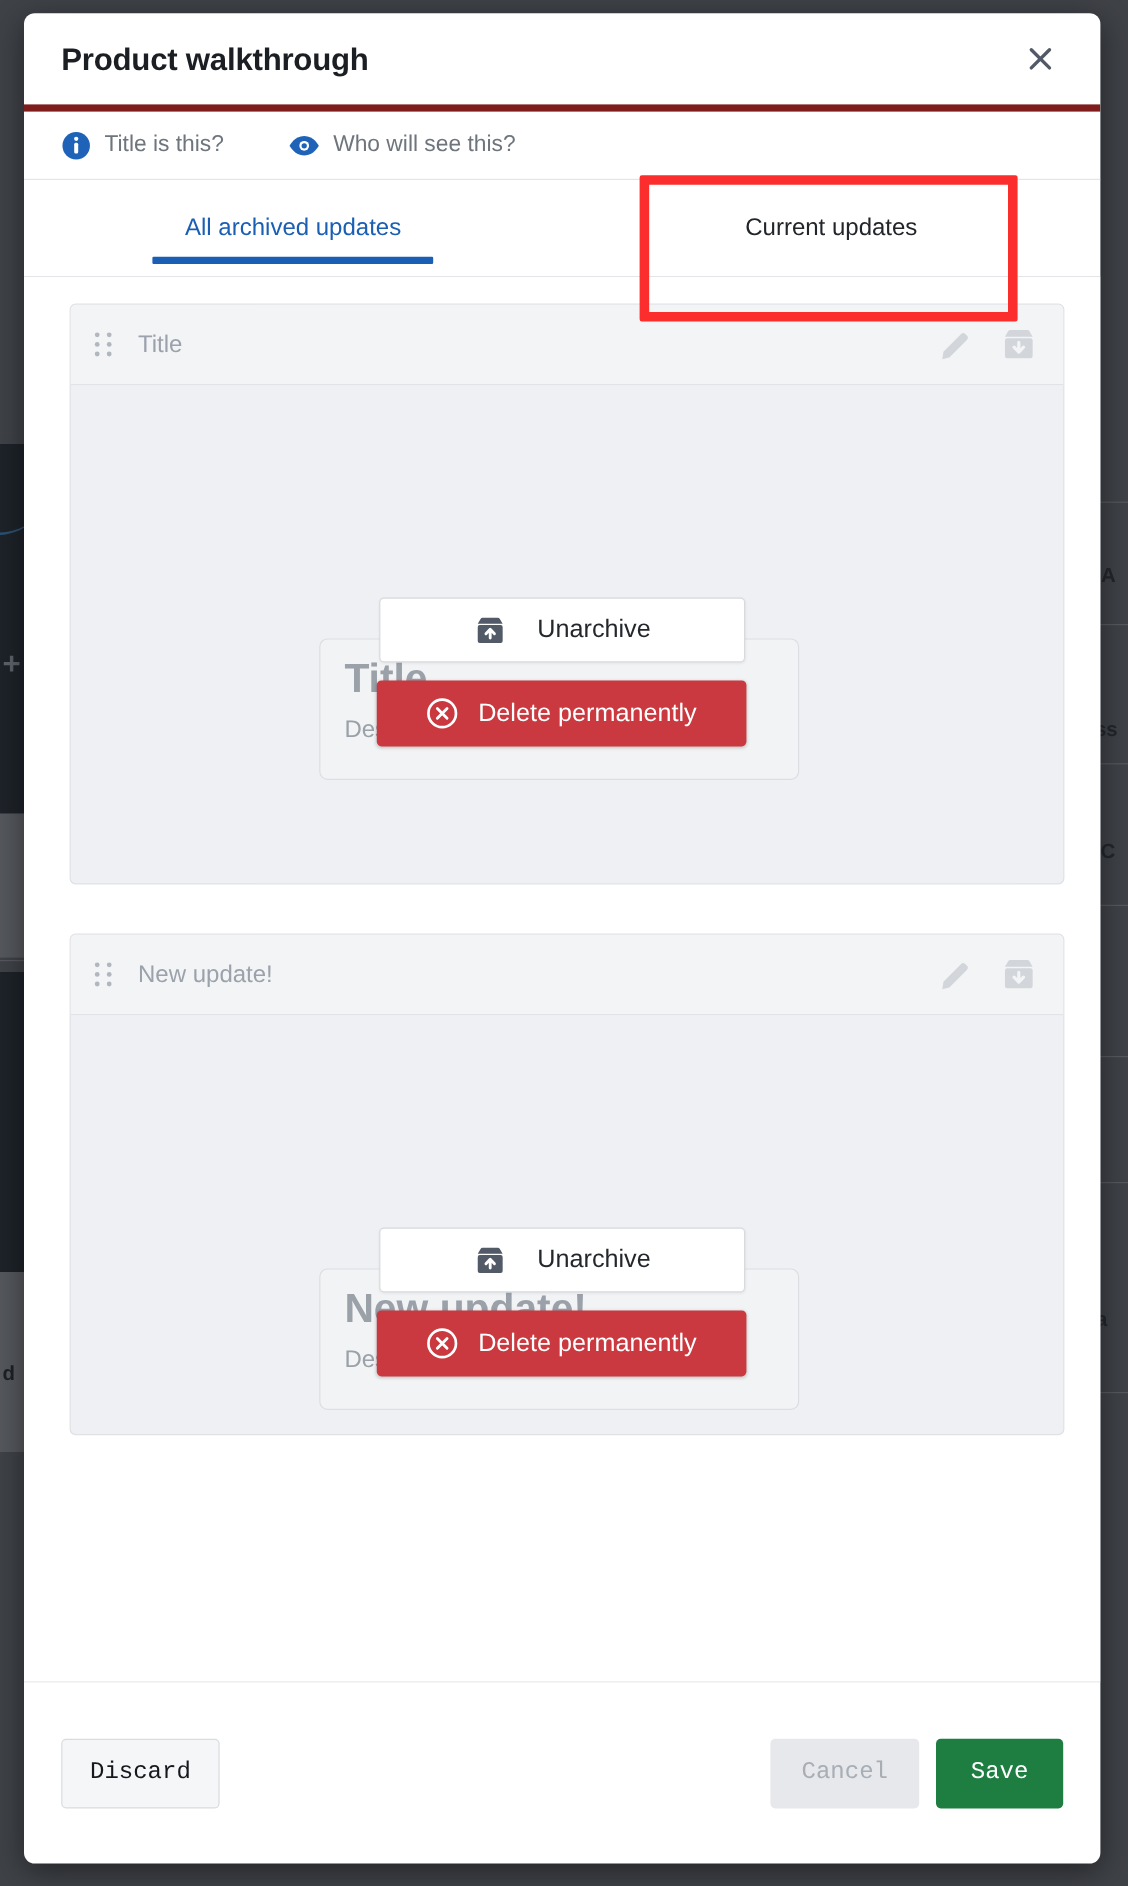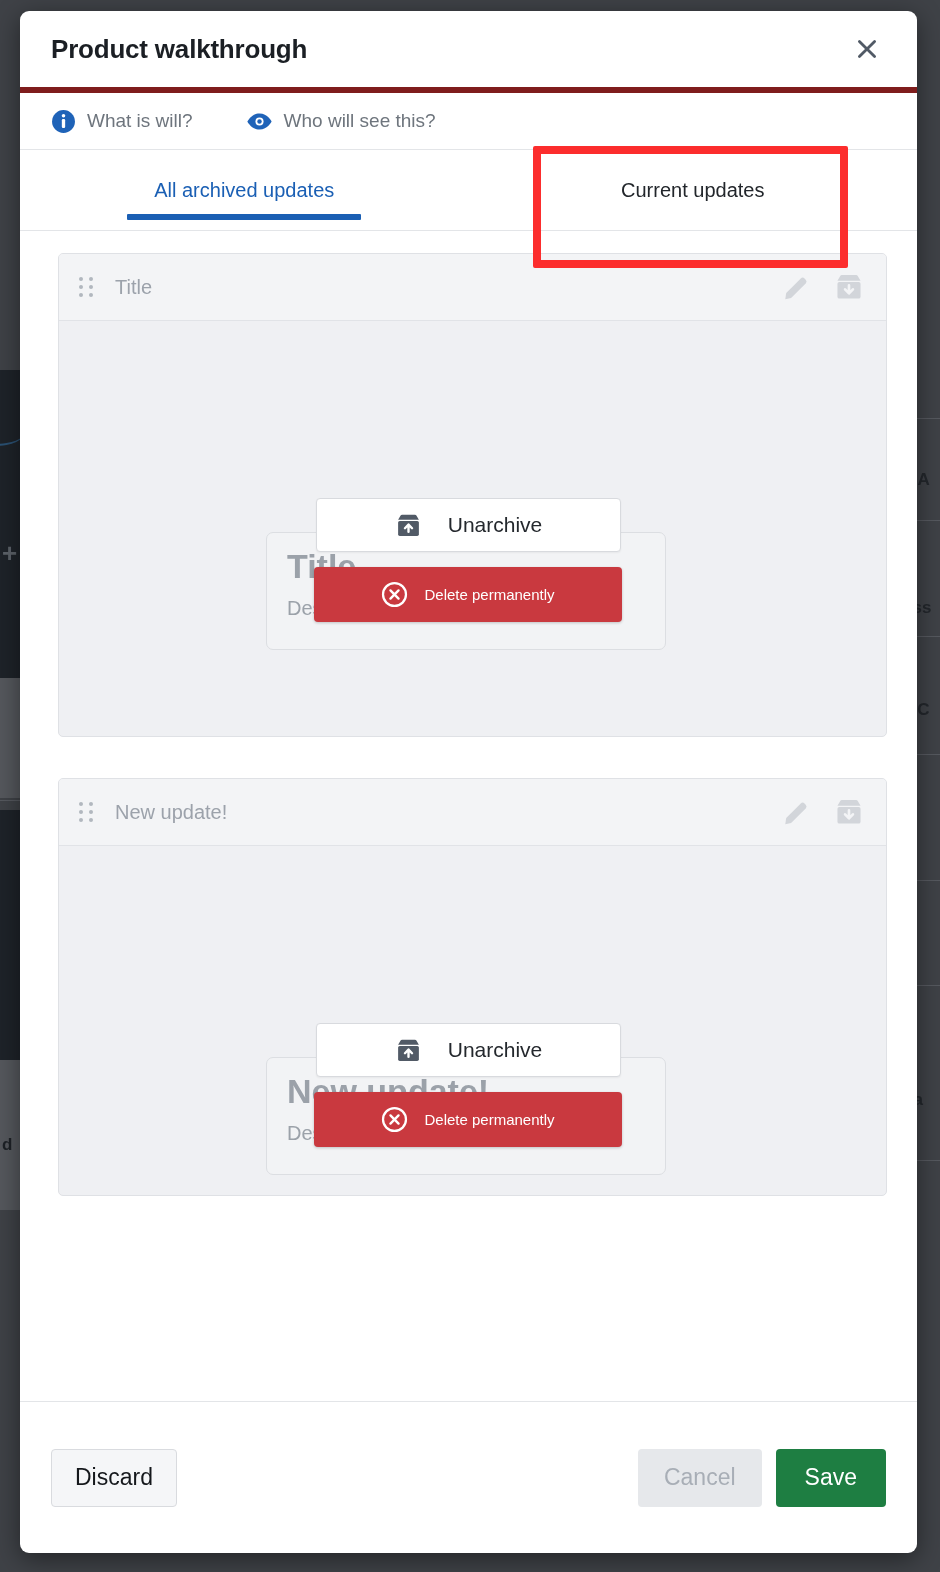--- a/index.html
+++ b/index.html
@@ -103,43 +103,43 @@
     background:#fff;border:1px solid #d8dade;border-radius:4px;
     display:flex;align-items:center;justify-content:center;gap:26px;
     cursor:pointer;box-shadow:0 1px 2px rgba(0,0,0,.05);
     font-size:21px;color:#24282d;
   }
   .delete-btn{
     position:absolute;left:255px;top:246px;width:308px;height:55px;
     background:#c9393f;border:none;border-radius:4px;
     display:flex;align-items:center;justify-content:center;gap:16px;
     cursor:pointer;box-shadow:0 1px 3px rgba(0,0,0,.2);
-    font-size:15px;color:#ffffff;
+    font-size:21px;color:#ffffff;
   }
 
   
   .preview-zone{
     flex:0 0 124px;border-top:1px solid #e3e5e8;background:#fff;
     display:flex;align-items:flex-start;justify-content:center;
     padding:29px 31px 0 31px;box-sizing:border-box;
   }
   .preview-walkthrough-btn{
     width:100%;height:60px;background:#f5f6f8;border:1px solid #dcdee2;
     border-radius:4px;display:flex;align-items:center;justify-content:center;gap:17px;
     cursor:pointer;font-size:21px;color:#15181c;
   }
 
   
   .modal-foot{
     flex:0 0 152px;border-top:1px solid #e3e5e8;display:flex;align-items:center;
     padding:0 31px;box-sizing:border-box;
   }
   .btn{
-    border-radius:4px;font-size:23px;cursor:pointer;
-    font-family:Liberation Sans, sans-serif;
+    border-radius:4px;font-size:20px;cursor:pointer;
+    font-family:Liberation Mono, monospace;
   }
   .btn-discard{
     background:#f5f6f8;border:1px solid #d9dbdf;color:#15181c;
     height:58px;padding:0 23px;
   }
   .btn-cancel{
     background:#e6e8eb;border:none;color:#a8aeb6;height:58px;padding:0 26px;
     margin-right:14px;
     margin-left:37px;
   }
@@ -195,21 +195,21 @@
     </button>
   </div>
 
   <div class="info-bar">
     <div class="info-link">
       <svg width="25" height="25" viewBox="0 0 24 24">
         <circle cx="12" cy="12" r="11" fill="#1f63b8"></circle>
         <circle cx="12" cy="6.4" r="1.7" fill="#fff"></circle>
         <rect x="10.4" y="9.6" width="3.2" height="8.6" rx="1.2" fill="#fff"></rect>
       </svg>
-      <span class="info-link-label">What is will?</span>
+      <span class="info-link-label">Title is this?</span>
     </div>
     <div class="info-link">
       <svg width="27" height="25" viewBox="0 0 28 20">
         <path d="M14 1.6 C5.5 1.6 1.4 10 1.4 10 S5.5 18.4 14 18.4 26.6 10 26.6 10 22.5 1.6 14 1.6 Z" fill="#1f63b8"></path>
         <circle cx="14" cy="10" r="4.2" fill="#ffffff"></circle>
         <circle cx="14" cy="10" r="2.3" fill="#1f63b8"></circle>
       </svg>
       <span class="info-link-label">Who will see this?</span>
     </div>
   </div>

